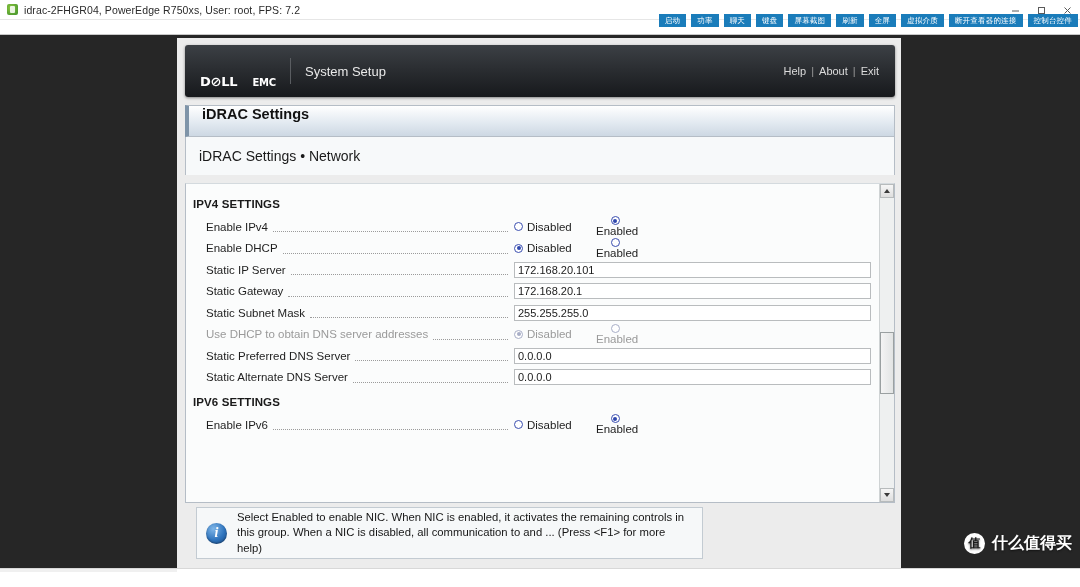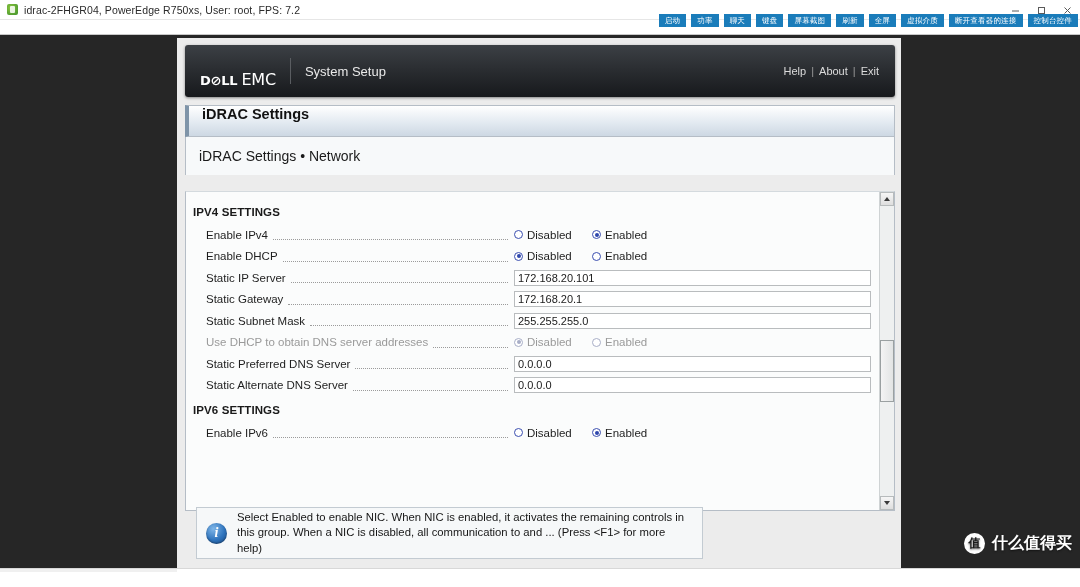--- a/index.html
+++ b/index.html
@@ -79,21 +79,21 @@
     border-radius: 3px;
     box-shadow: 0 1px 3px rgba(0,0,0,.45);
     display: flex; align-items: center;
   }
   #dell-logo {
     margin-left: 15px; color: #ffffff; font-size: 13px; letter-spacing: -.2px;
     display: flex; align-items: baseline; font-weight: 700;
     font-family: "DejaVu Sans", "Liberation Sans", sans-serif;
   }
   #dell-logo .d-word { font-weight: 700; margin-top: 20px; }
-  #dell-logo .emc-word { font-weight: 400; margin-left: 4px; font-size: 16px; }
+  #dell-logo .emc-word { font-weight: 700; margin-left: 15px; font-size: 10px; }
   #header-divider {
     width: 1px; height: 26px; background: #5a5d61; margin: 0 14px 0 14px;
   }
   #header-title { color: #e9e9e9; font-size: 13px; font-weight: 400; }
   #header-links {
     margin-left: auto; margin-right: 16px; color: #dcdcdc; font-size: 11px;
     display: flex; align-items: center; gap: 5px;
   }
   #header-links .sep { color: #9a9a9a; }
   .hlink { cursor: pointer; }
@@ -112,21 +112,21 @@
   
   #breadcrumb-bar {
     position: absolute; left: 8px; top: 99px; width: 710px; height: 38px;
     background: #f7f9fa; border-left: 1px solid #b5bdc6; border-right: 1px solid #b5bdc6;
     display: flex; align-items: center;
   }
   #breadcrumb-text { margin-left: 13px; font-size: 14px; color: #1a1a1a; }
 
   
   #content-area {
-    position: absolute; left: 8px; top: 153px; width: 710px; height: 320px;
+    position: absolute; left: 8px; top: 145px; width: 710px; height: 320px;
     background: #fbfcfc;
     border: 1px solid #b5bdc6; border-top: 1px solid #d4dade;
     overflow: hidden;
   }
   #content-inner { position: absolute; left: 0; top: 0; width: 690px; padding: 6px 0 0 0; }
 
   .section-head {
     font-size: 11.5px; font-weight: 700; color: #1a1a1a;
     margin: 8px 0 6px 7px; letter-spacing: .1px;
   }
@@ -138,21 +138,21 @@
   }
   .row-label.dim { color: #9a9a9a; }
   .leader {
     flex: 1 1 auto; height: 1px; margin: 0 6px 0 5px; position: relative; top: 5px;
     border-bottom: 1px dotted #9b9b9b; min-width: 10px;
   }
   .row-control { flex: 0 0 auto; width: 362px; display: flex; align-items: center; }
 
   .radio-group { display: flex; align-items: center; gap: 0; }
   .radio-opt { display: flex; align-items: center; width: 78px; }
-  .radio-opt.second { width: auto; }
+  .radio-opt.second { width: auto; flex-direction: column; }
   .radio-mark {
     width: 9px; height: 9px; border-radius: 50%; border: 1px solid #3b4fb0;
     background: #ffffff; display: inline-block; position: relative; flex: 0 0 auto;
   }
   .radio-mark.checked::after {
     content: ""; position: absolute; left: 1.5px; top: 1.5px;
     width: 4px; height: 4px; border-radius: 50%; background: #2f47ad;
   }
   .radio-mark.dim { border-color: #a8aec7; }
   .radio-mark.dim.checked::after { background: #a8aec7; }

